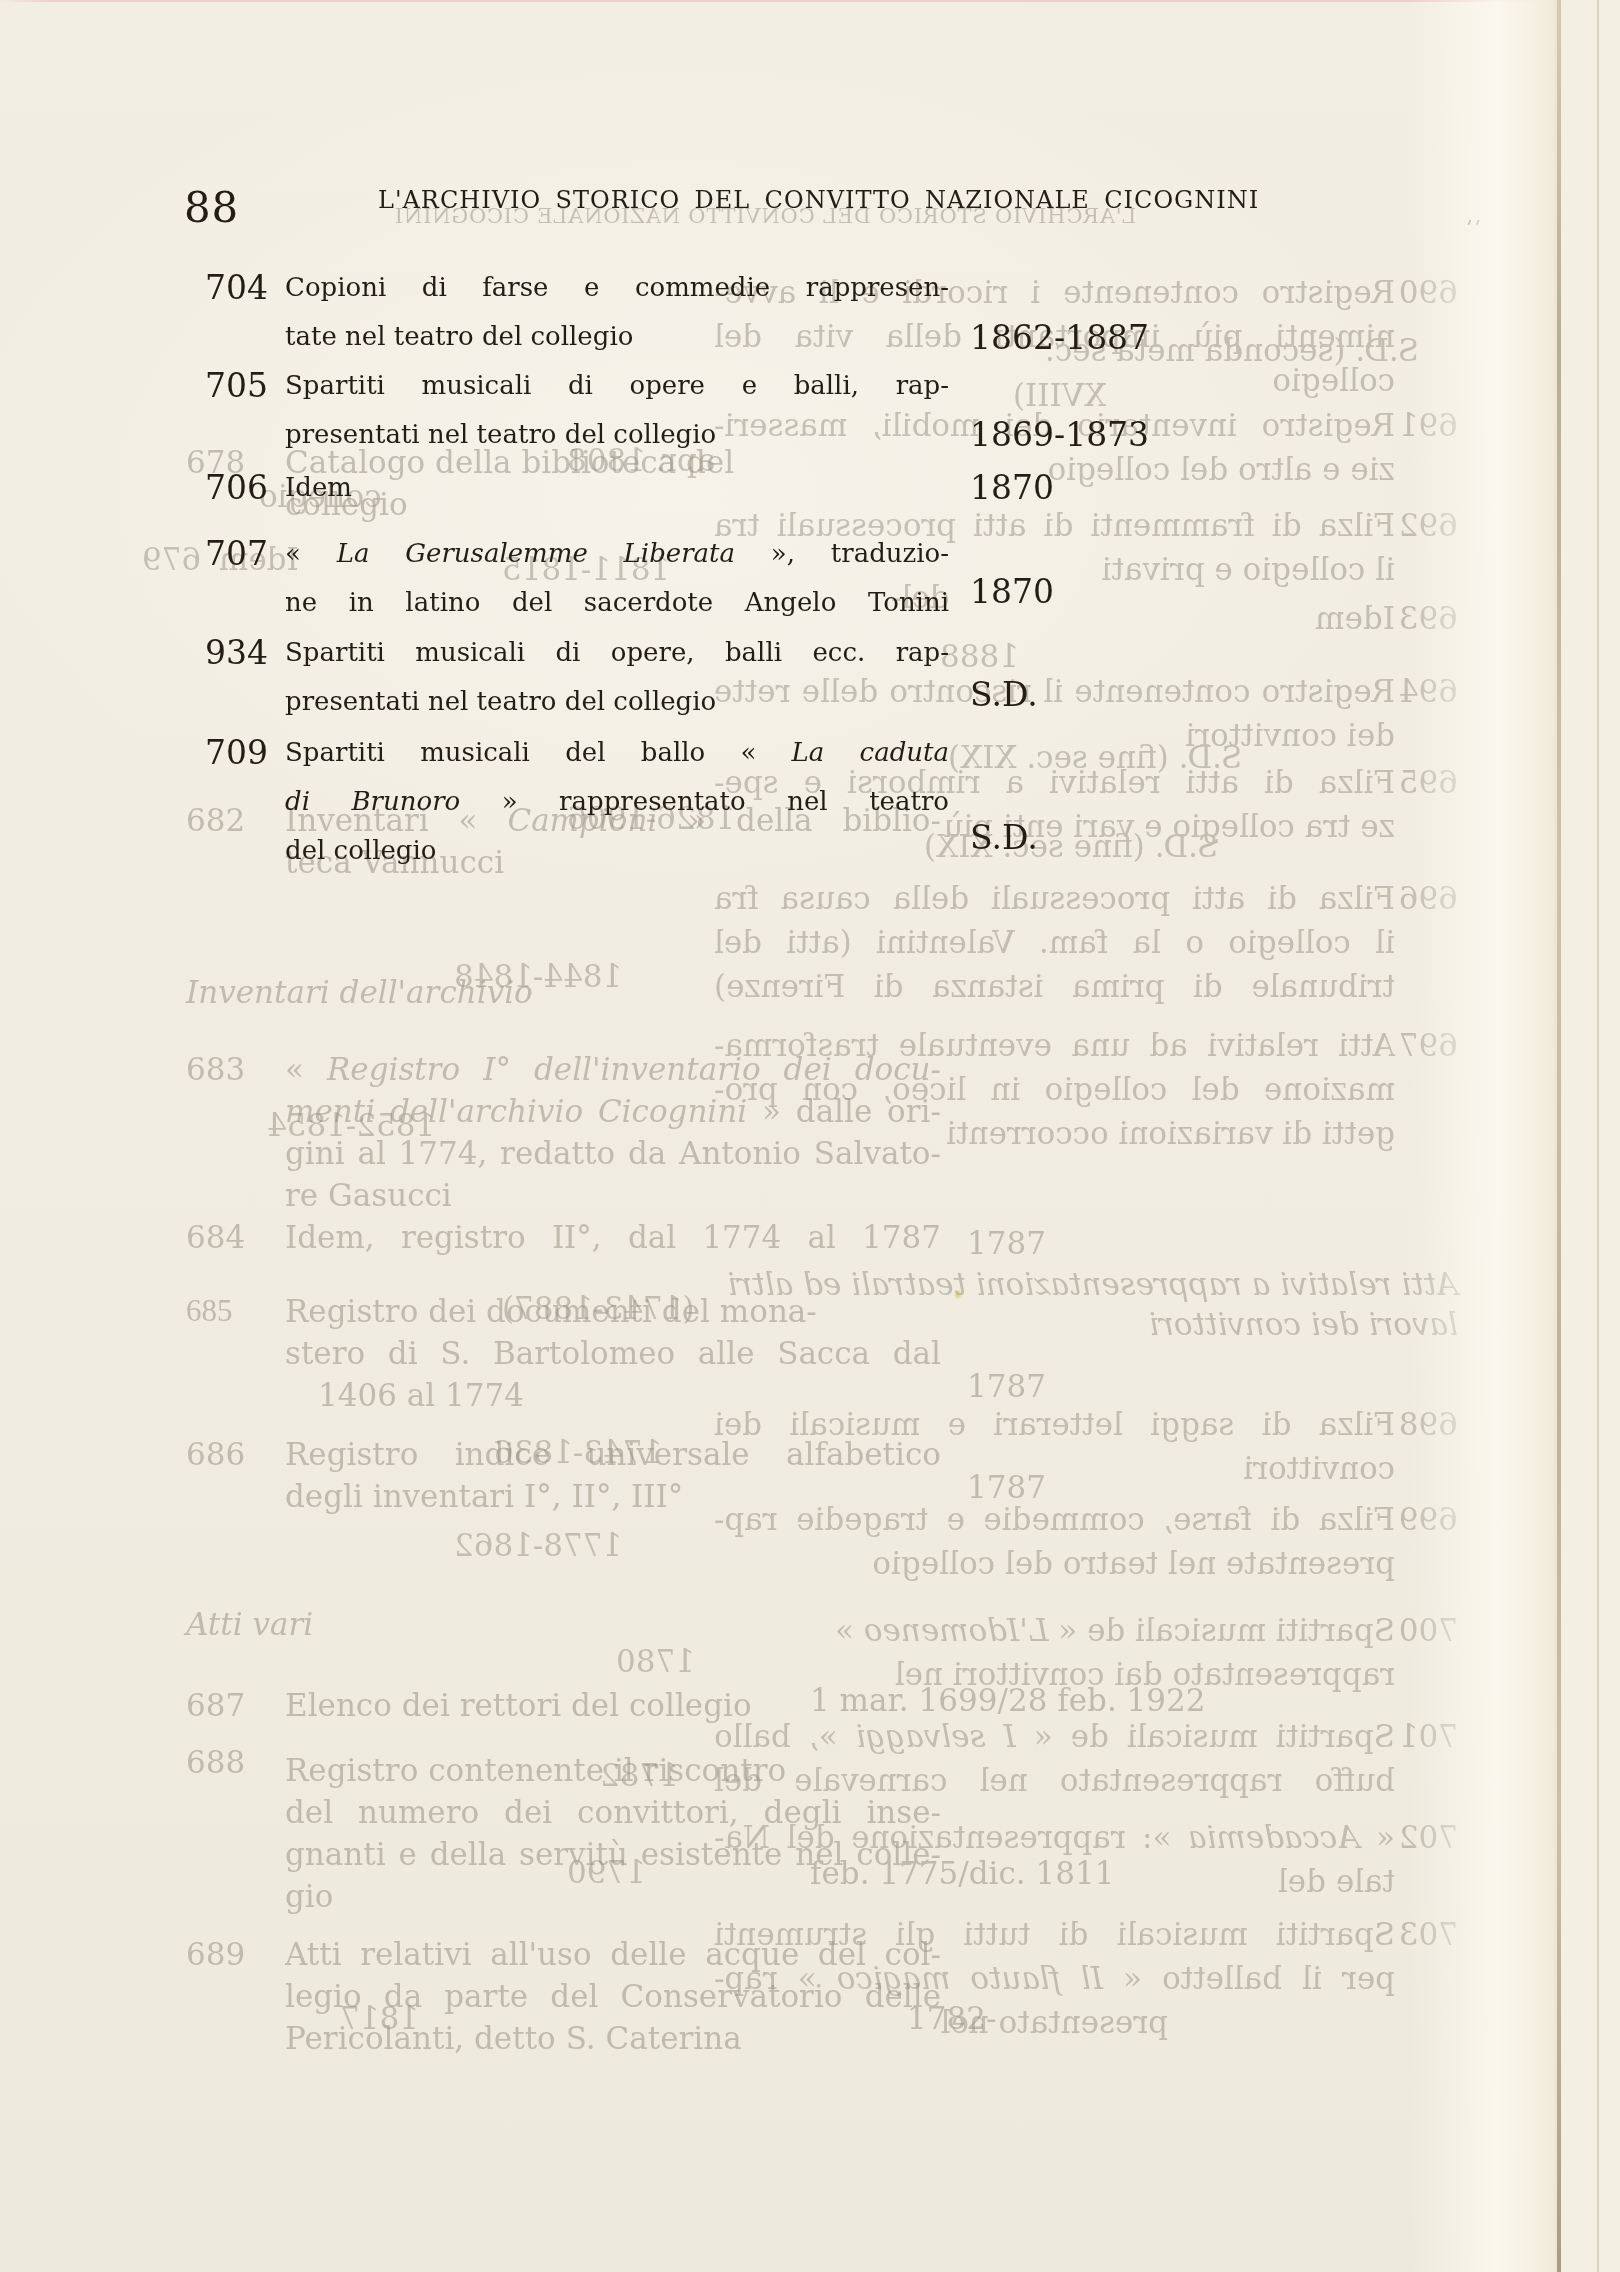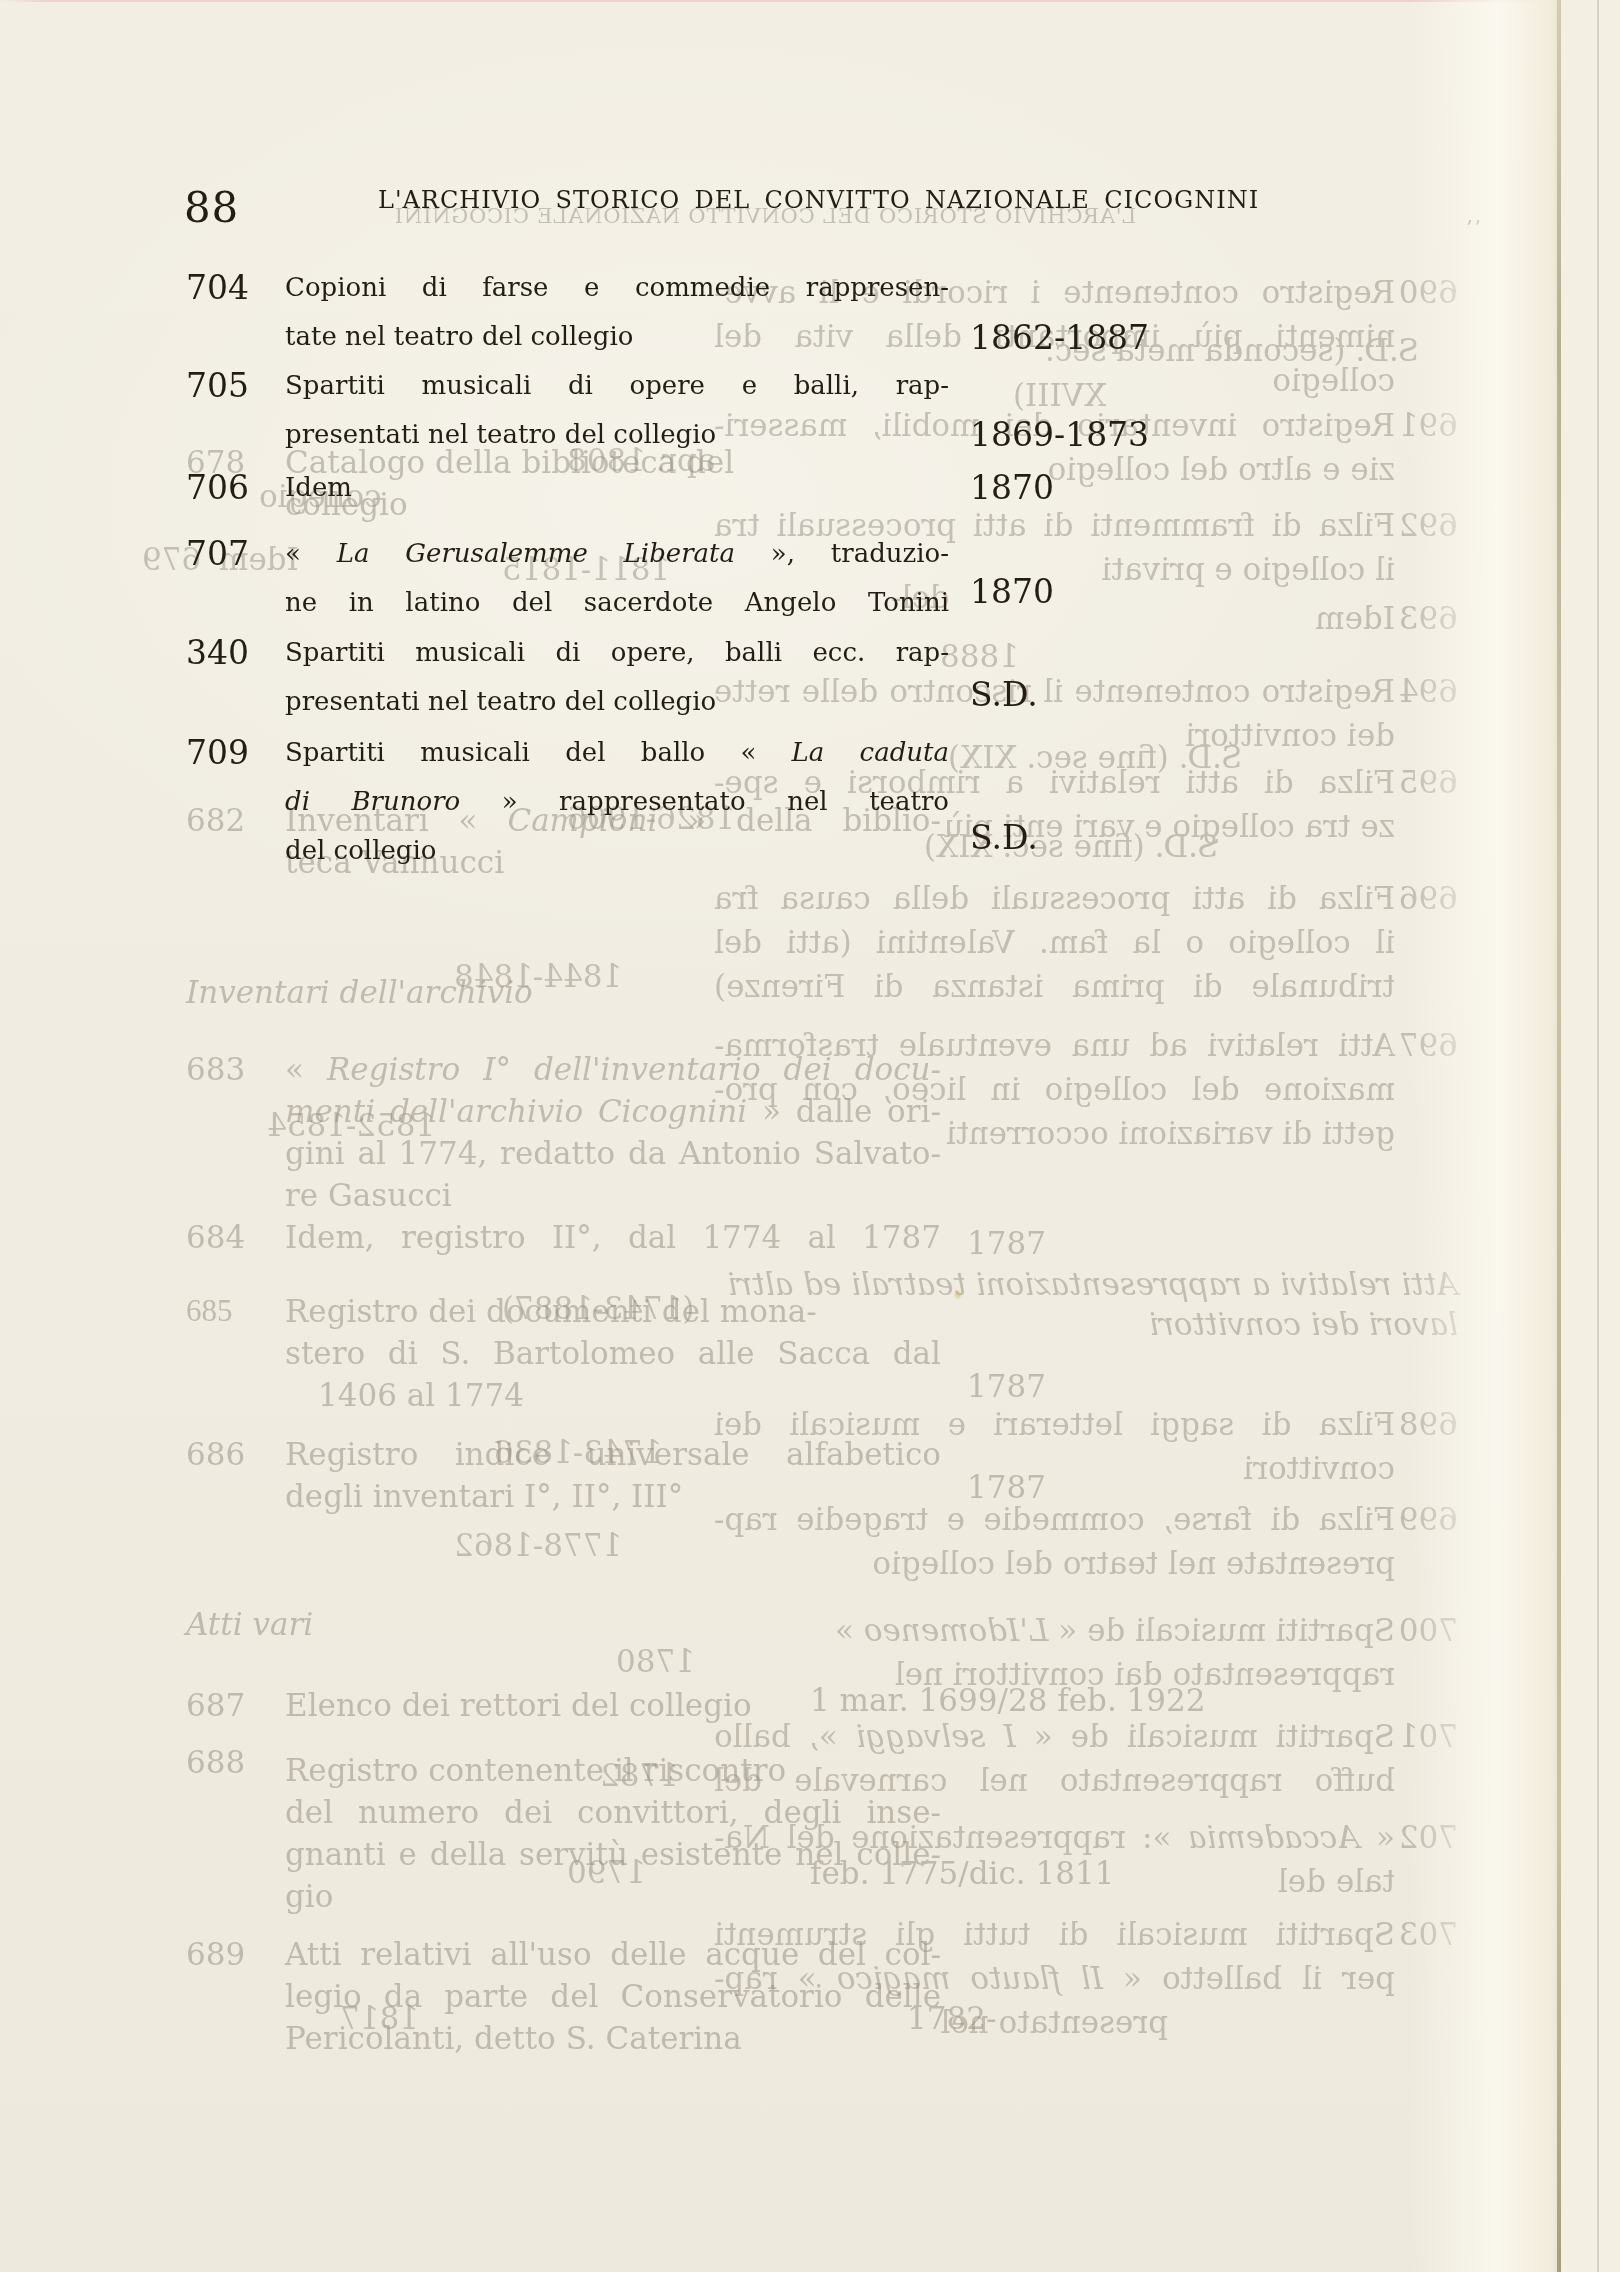--- a/index.html
+++ b/index.html
@@ -24,21 +24,21 @@
   
   .edge-band{left:1410px;top:0;width:151px;height:2273px;
     background:linear-gradient(90deg,rgba(251,248,239,0) 0%,rgba(252,249,240,.85) 58%,#f2ecdb 94%,#e5deca 100%);}
   .crease{left:1557px;top:0;width:4px;height:2273px;opacity:.8;
     background:linear-gradient(180deg,#cdc6aa 0%,#a8a283 15%,#c4bd9f 38%,#b0a98a 62%,#c0b99a 80%,#948d6e 100%);}
   .next-page{left:1561px;top:0;width:59px;height:2273px;
     background:linear-gradient(90deg,#efead c0%,#f4f0e3 30%,#f2eee1 72%,#eae5d5 100%);
     background-color:#f3efe2;}
   .next-crease{left:1597px;top:0;width:1.6px;height:2273px;background:rgba(148,140,110,.26);}
   
-  .entry-num{font-size:33px;white-space:nowrap;}
+  .entry-num{font-size:33px;white-space:nowrap;margin-left:19px;}
   .entry-text{font-size:26px;line-height:49px;}
   .entry-text .line{height:49px;white-space:nowrap;}
   .entry-text .line.jl{white-space:normal;text-align:justify;text-align-last:justify;}
   .entry-date{font-size:33px;line-height:49px;white-space:nowrap;}
   
   .ghost{position:absolute;inset:0;pointer-events:none;}
   .ghost.front{color:#978f80;opacity:.52;filter:blur(0.5px);}
   .ghost.back{color:#8e8677;opacity:.45;filter:blur(0.6px);transform:scaleX(-1);}
   .ghost .g-num{font-size:31px;white-space:nowrap;}
   .ghost .g-text{font-size:31px;}
@@ -237,21 +237,21 @@
       <div class="abs entry-text" style="left: 285px; top: 463px; width: 664px;">
         <div class="line" style="height: 49px; line-height: 49px;">Idem</div>
       </div>
       <div class="abs entry-date" style="left: 970px; top: 463px;">1870</div>
       <div class="abs entry-num" style="left: 186px; top: 529px; line-height: 49px;">707</div>
       <div class="abs entry-text" style="left: 285px; top: 529px; width: 664px;">
         <div class="line jl" style="height: 49px; line-height: 49px;">« <i>La Gerusalemme Liberata</i> », traduzio-</div>
         <div class="line jl" style="height: 49px; line-height: 49px;">ne in latino del sacerdote Angelo Tonini</div>
       </div>
       <div class="abs entry-date" style="left: 970px; top: 567px;">1870</div>
-      <div class="abs entry-num" style="left: 186px; top: 628px; line-height: 49px;">340</div>
+      <div class="abs entry-num" style="left: 186px; top: 628px; line-height: 49px;">934</div>
       <div class="abs entry-text" style="left: 285px; top: 628px; width: 664px;">
         <div class="line jl" style="height: 49px; line-height: 49px;">Spartiti musicali di opere, balli ecc. rap-</div>
         <div class="line" style="height: 49px; line-height: 49px;">presentati nel teatro del collegio</div>
       </div>
       <div class="abs entry-date" style="left: 970px; top: 670px;">S.D.</div>
       <div class="abs entry-num" style="left: 186px; top: 728px; line-height: 49px;">709</div>
       <div class="abs entry-text" style="left: 285px; top: 728px; width: 664px;">
         <div class="line jl" style="height: 49px; line-height: 49px;">Spartiti musicali del ballo « <i>La caduta</i></div>
         <div class="line jl" style="height: 49px; line-height: 49px;"><i>di Brunoro</i> » rappresentato nel teatro</div>
         <div class="line" style="height: 49px; line-height: 49px;">del collegio</div>

